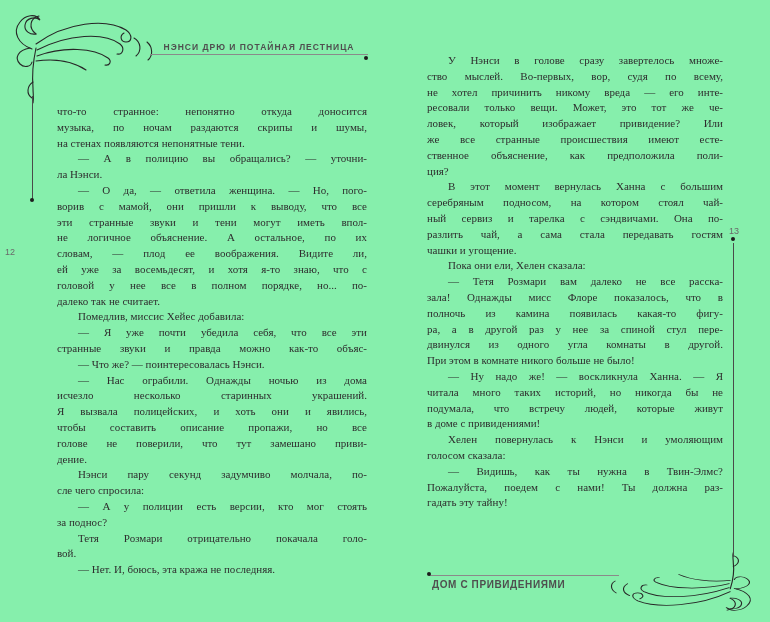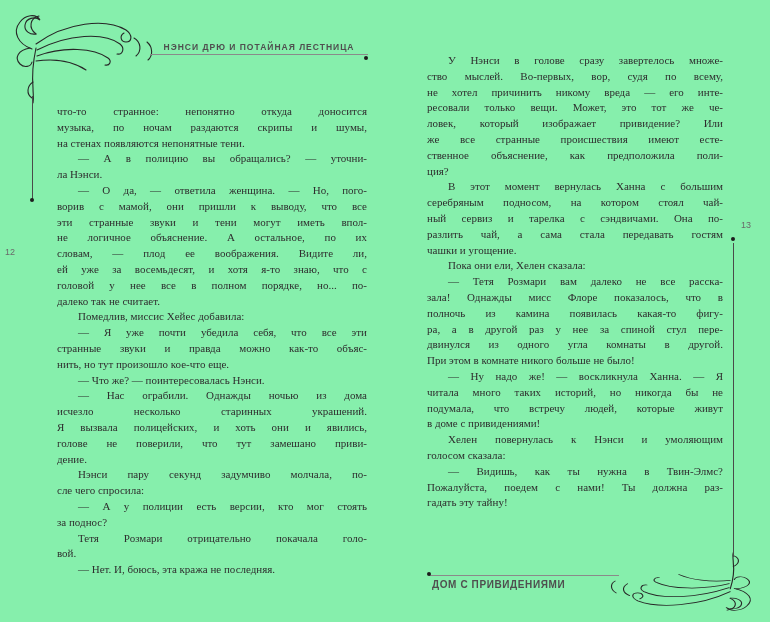--- a/index.html
+++ b/index.html
@@ -24,21 +24,21 @@
   #header-dot{position:absolute;left:364px;top:56px;width:4px;height:4px;border-radius:50%;background:#1d1d1d;}
   #footer-rule{position:absolute;left:429px;top:575px;width:190px;height:1px;background:#8a8a8a;}
   #footer-dot{position:absolute;left:427px;top:572px;width:4px;height:4px;border-radius:50%;background:#1d1d1d;}
   #footer-title{left:432px;top:579px;width:200px;text-align:left;font-size:10px;letter-spacing:0.6px;}
   
   .folio{
     position:absolute;font-family:"Liberation Sans", sans-serif;
     font-size:9px;color:#6a6a6a;
   }
   #folio-left{left:5px;top:203px;margin-top:44px;}
-  #folio-right{left:729px;top:220px;margin-left:12px;}
+  #folio-right{left:729px;top:226px;}
   #rule-left {position:absolute;left:32px;top:96px;width:1px;height:104px;background:#4a4a4a;}
   #rule-right{position:absolute;left:733px;top:243px;width:1px;height:314px;background:#4a4a4a;}
   #rule-left-dot {position:absolute;left:30px;top:198px;width:4px;height:4px;border-radius:50%;background:#1d1d1d;}
   #rule-right-dot{position:absolute;left:731px;top:237px;width:4px;height:4px;border-radius:50%;background:#1d1d1d;}
   
   #flourish-top-left{position:absolute;left:6px;top:4px;}
   #flourish-bottom-right{position:absolute;left:607px;top:552px;transform:rotate(180deg);}
   .flourish path{fill:none;stroke:#272727;stroke-width:1.1;stroke-linecap:round;}
 </style>
 </head>
@@ -96,25 +96,25 @@
       <div class="bline">ворив с мамой, они пришли к выводу, что все</div>
       <div class="bline">эти странные звуки и тени могут иметь впол-</div>
       <div class="bline">не логичное объяснение. А остальное, по их</div>
       <div class="bline">словам, — плод ее воображения. Видите ли,</div>
       <div class="bline">ей уже за восемьдесят, и хотя я-то знаю, что с</div>
       <div class="bline">головой у нее все в полном порядке, но... по-</div>
       <div class="bline lastline">далеко так не считает.</div>
       <div class="bline lastline indent">Помедлив, миссис Хейес добавила:</div>
       <div class="bline indent">— Я уже почти убедила себя, что все эти</div>
       <div class="bline">странные звуки и правда можно как-то объяс-</div>
-      <div class="bline lastline">нить, но тут произошло кое-что еще.</div>
       <div class="bline lastline indent">— Что же? — поинтересовалась Нэнси.</div>
       <div class="bline indent">— Нас ограбили. Однажды ночью из дома</div>
       <div class="bline">исчезло несколько старинных украшений.</div>
       <div class="bline">Я вызвала полицейских, и хоть они и явились,</div>
+      <div class="bline">чтобы составить описание пропажи, но все</div>
       <div class="bline">голове не поверили, что тут замешано приви-</div>
       <div class="bline lastline">дение.</div>
       <div class="bline indent">Нэнси пару секунд задумчиво молчала, по-</div>
       <div class="bline lastline">сле чего спросила:</div>
       <div class="bline indent">— А у полиции есть версии, кто мог стоять</div>
       <div class="bline lastline">за поднос?</div>
       <div class="bline indent">Тетя Розмари отрицательно покачала голо-</div>
       <div class="bline lastline">вой.</div>
       <div class="bline lastline indent">— Нет. И, боюсь, эта кража не последняя.</div>
     </div>

